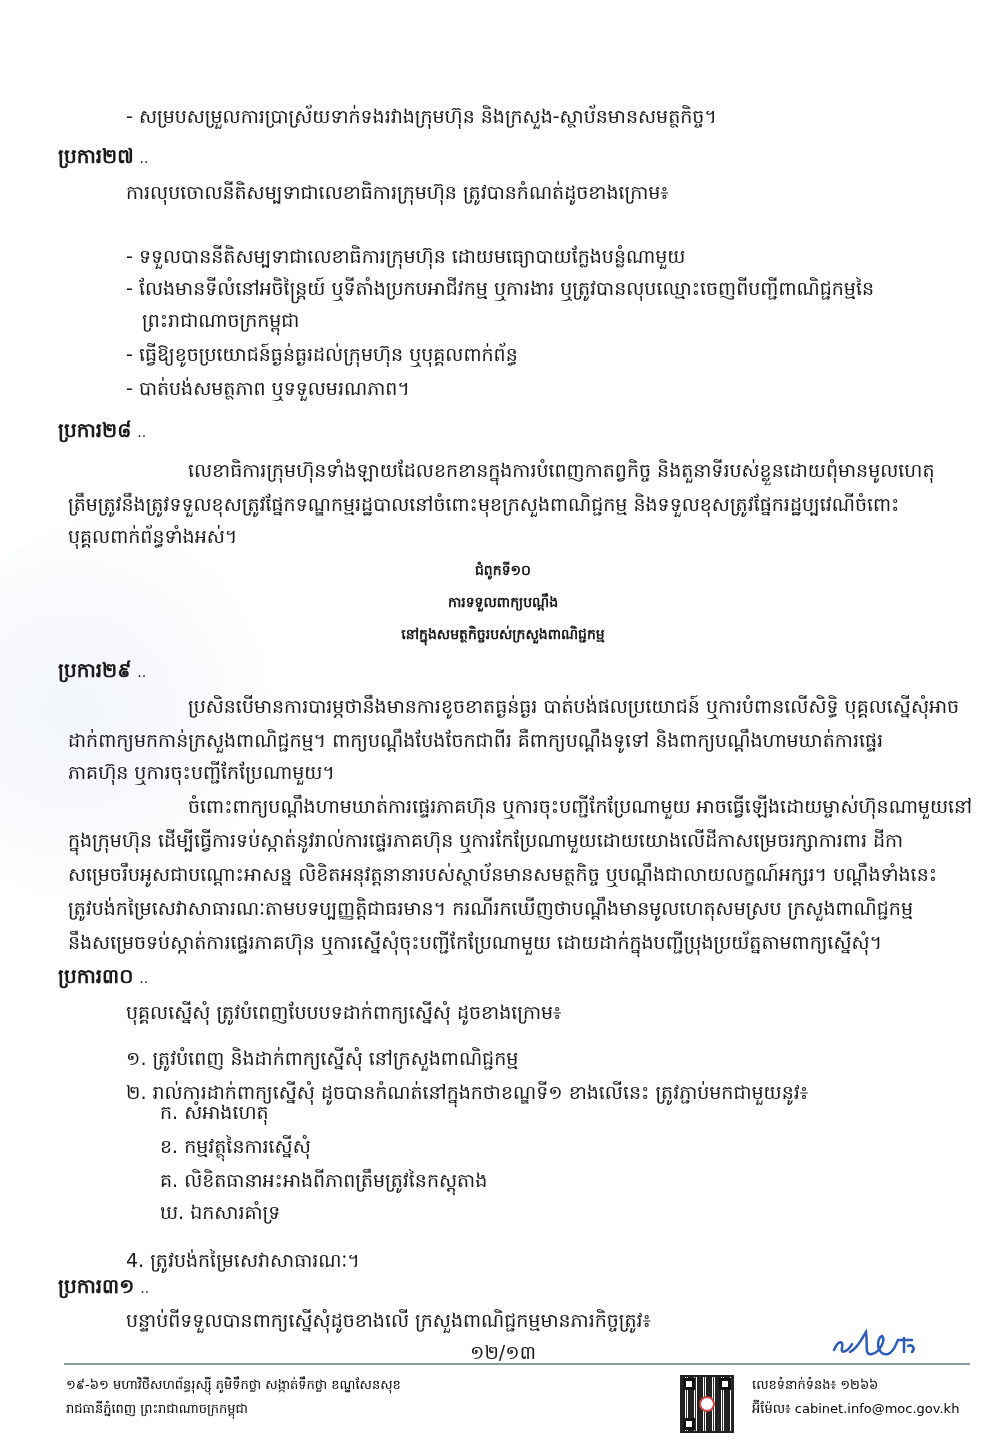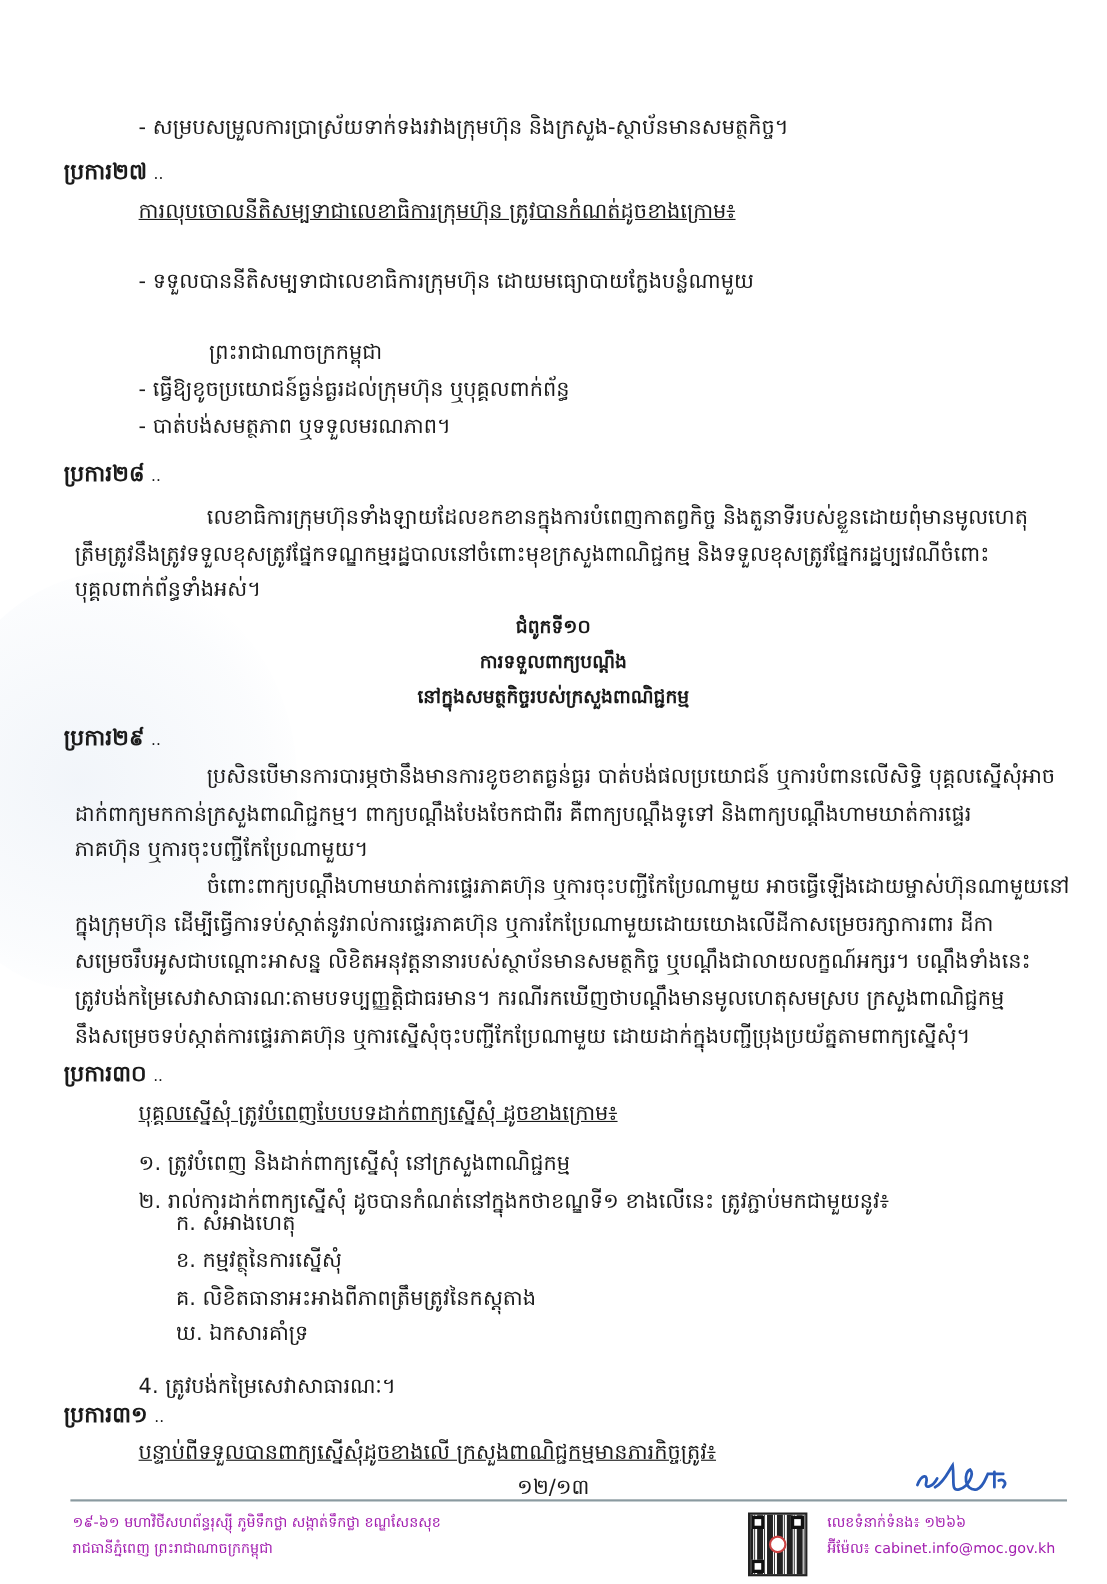--- a/index.html
+++ b/index.html
@@ -9,32 +9,32 @@
   }
   .watermark {
     position: absolute; left: -60px; top: 520px; width: 330px; height: 380px;
     border-radius: 50% 50% 40% 40%;
     background: radial-gradient(ellipse at 40% 50%, rgba(180,200,225,0.18), rgba(200,215,235,0.08) 60%, rgba(255,255,255,0) 75%);
     pointer-events: none;
   }
   .page { position: absolute; left: 0; top: 0; width: 1006px; height: 1440px; }
   .line { position: absolute; font-size: 19px; line-height: 28px; white-space: nowrap; }
   .bullet { left: 126px; }
-  .bullet-cont { left: 142px; margin-left: 48px; }
-  .para { left: 126px; text-decoration: underline; }
+  .bullet-cont { left: 142px; }
+  .para { left: 126px; }
   .para-first { left: 188px; }
   .para-full { left: 68px; }
   .article { left: 58px; font-weight: bold; font-size: 20px; }
   .article .dots { font-weight: normal; font-size: 14px; margin-left: 6px; }
-  .chapter { left: 0; width: 1006px; text-align: center; font-weight: bold; font-size: 17px; }
+  .chapter { left: 0; width: 1006px; text-align: center; font-weight: bold; font-size: 14px; }
   .num { left: 126px; margin-top: 14px; }
   .sub { left: 160px; }
   .page-num { left: 0; width: 1006px; text-align: center; font-size: 19px; }
   .footer-rule { position: absolute; left: 64px; top: 1363px; width: 906px; height: 2px; background: #8a9aa0; }
-  .footer-text { position: absolute; font-size: 13px; line-height: 22px; color: #a21caf; white-space: nowrap; }
+  .footer-text { position: absolute; font-size: 13px; line-height: 22px; color: #000000; white-space: nowrap; }
   .qr {
     position: absolute; left: 680px; top: 1375px; width: 54px; height: 58px;
     background:
       linear-gradient(90deg, #222 0 30%, transparent 30% 40%, #333 40% 55%, transparent 55% 70%, #222 70% 100%);
     background-size: 9px 9px;
     border: 2px solid #222; box-sizing: border-box;
   }
   .qr .finder { position: absolute; width: 12px; height: 12px; border: 3px solid #111; background: #fff; box-sizing: border-box; }
   .qr .logo { position: absolute; left: 17px; top: 19px; width: 16px; height: 16px; border-radius: 50%; background: #fff; border: 2px solid #c44; box-sizing: border-box; }
   .signature { position: absolute; left: 828px; top: 1326px; width: 110px; height: 36px; }
@@ -44,20 +44,21 @@
 
 <div class="watermark"></div>
 
 <div class="page">
 
   <div class="line bullet" style="top:102px">- សម្របសម្រួលការប្រាស្រ័យទាក់ទងរវាងក្រុមហ៊ុន និងក្រសួង-ស្ថាប័នមានសមត្ថកិច្ច។</div>
 
   <div class="line article" style="top:142px"><span>ប្រការ២៧</span><span class="dots">..</span></div>
   <div class="line para" style="top:178px">ការលុបចោលនីតិសម្បទាជាលេខាធិការក្រុមហ៊ុន ត្រូវបានកំណត់ដូចខាងក្រោម៖</div>
   <div class="line bullet" style="top:242px">- ទទួលបាននីតិសម្បទាជាលេខាធិការក្រុមហ៊ុន ដោយមធ្យោបាយក្លែងបន្លំណាមួយ</div>
+  <div class="line bullet" style="top:274px">- លែងមានទីលំនៅអចិន្ត្រៃយ៍ ឬទីតាំងប្រកបអាជីវកម្ម ឬការងារ ឬត្រូវបានលុបឈ្មោះចេញពីបញ្ជីពាណិជ្ជកម្មនៃ</div>
   <div class="line bullet-cont" style="top:306px">ព្រះរាជាណាចក្រកម្ពុជា</div>
   <div class="line bullet" style="top:340px">- ធ្វើឱ្យខូចប្រយោជន៍ធ្ងន់ធ្ងរដល់ក្រុមហ៊ុន ឬបុគ្គលពាក់ព័ន្ធ</div>
   <div class="line bullet" style="top:374px">- បាត់បង់សមត្ថភាព ឬទទួលមរណភាព។</div>
 
   <div class="line article" style="top:416px"><span>ប្រការ២៨</span><span class="dots">..</span></div>
   <div class="line para-first" style="top:456px">លេខាធិការក្រុមហ៊ុនទាំងឡាយដែលខកខានក្នុងការបំពេញកាតព្វកិច្ច និងតួនាទីរបស់ខ្លួនដោយពុំមានមូលហេតុ</div>
   <div class="line para-full" style="top:490px">ត្រឹមត្រូវនឹងត្រូវទទួលខុសត្រូវផ្នែកទណ្ឌកម្មរដ្ឋបាលនៅចំពោះមុខក្រសួងពាណិជ្ជកម្ម និងទទួលខុសត្រូវផ្នែករដ្ឋប្បវេណីចំពោះ</div>
   <div class="line para-full" style="top:522px">បុគ្គលពាក់ព័ន្ធទាំងអស់។</div>
 
   <div class="line chapter" style="top:556px">ជំពូកទី១០</div>

